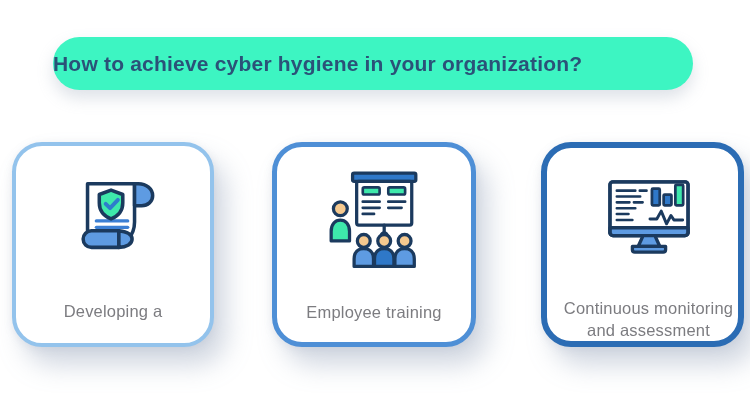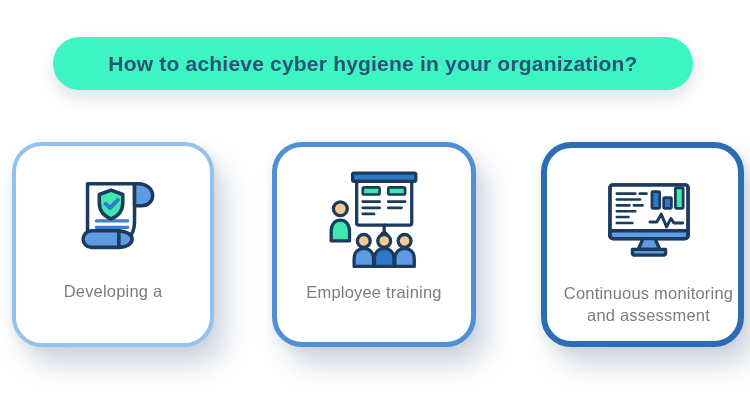--- a/index.html
+++ b/index.html
@@ -22,32 +22,33 @@
     position: relative;
     overflow: hidden;
   }
   .pill {
     position: absolute;
     left: 53px; top: 37px;
     width: 640px; height: 53px;
     border-radius: 27px;
     background: var(--pill);
     color: var(--navy-text);
-    display: flex; align-items: center; justify-content: center;
+    display: flex; align-items: center; 
     font-size: 21px; font-weight: 700; letter-spacing: .2px;
     box-shadow: 0 8px 16px rgba(145,160,180,.30);
   }
   .card {
     position: absolute; top: 142px;
     width: 204px; height: 205px;
     background: #ffffff;
     border-style: solid;
     border-radius: 30px;
     display: flex; flex-direction: column; align-items: center;
     box-shadow: 12px 18px 26px rgba(135,150,175,.38), 0 2px 8px rgba(135,150,175,.16);
+    gap: 20px;
   }
   .card-1 { left: 12px;  border-width: 4px; width: 202px; }
   .card-2 { left: 272px; border-width: 5px; }
   .card-3 { left: 541px; border-width: 6px; width: 203px; padding-left: 12px; }
   .icon-wrap {
     height: 112px; margin-top: 16px;
     display: flex; align-items: center; justify-content: center;
   }
   .card-label {
     margin-top: 6px;

